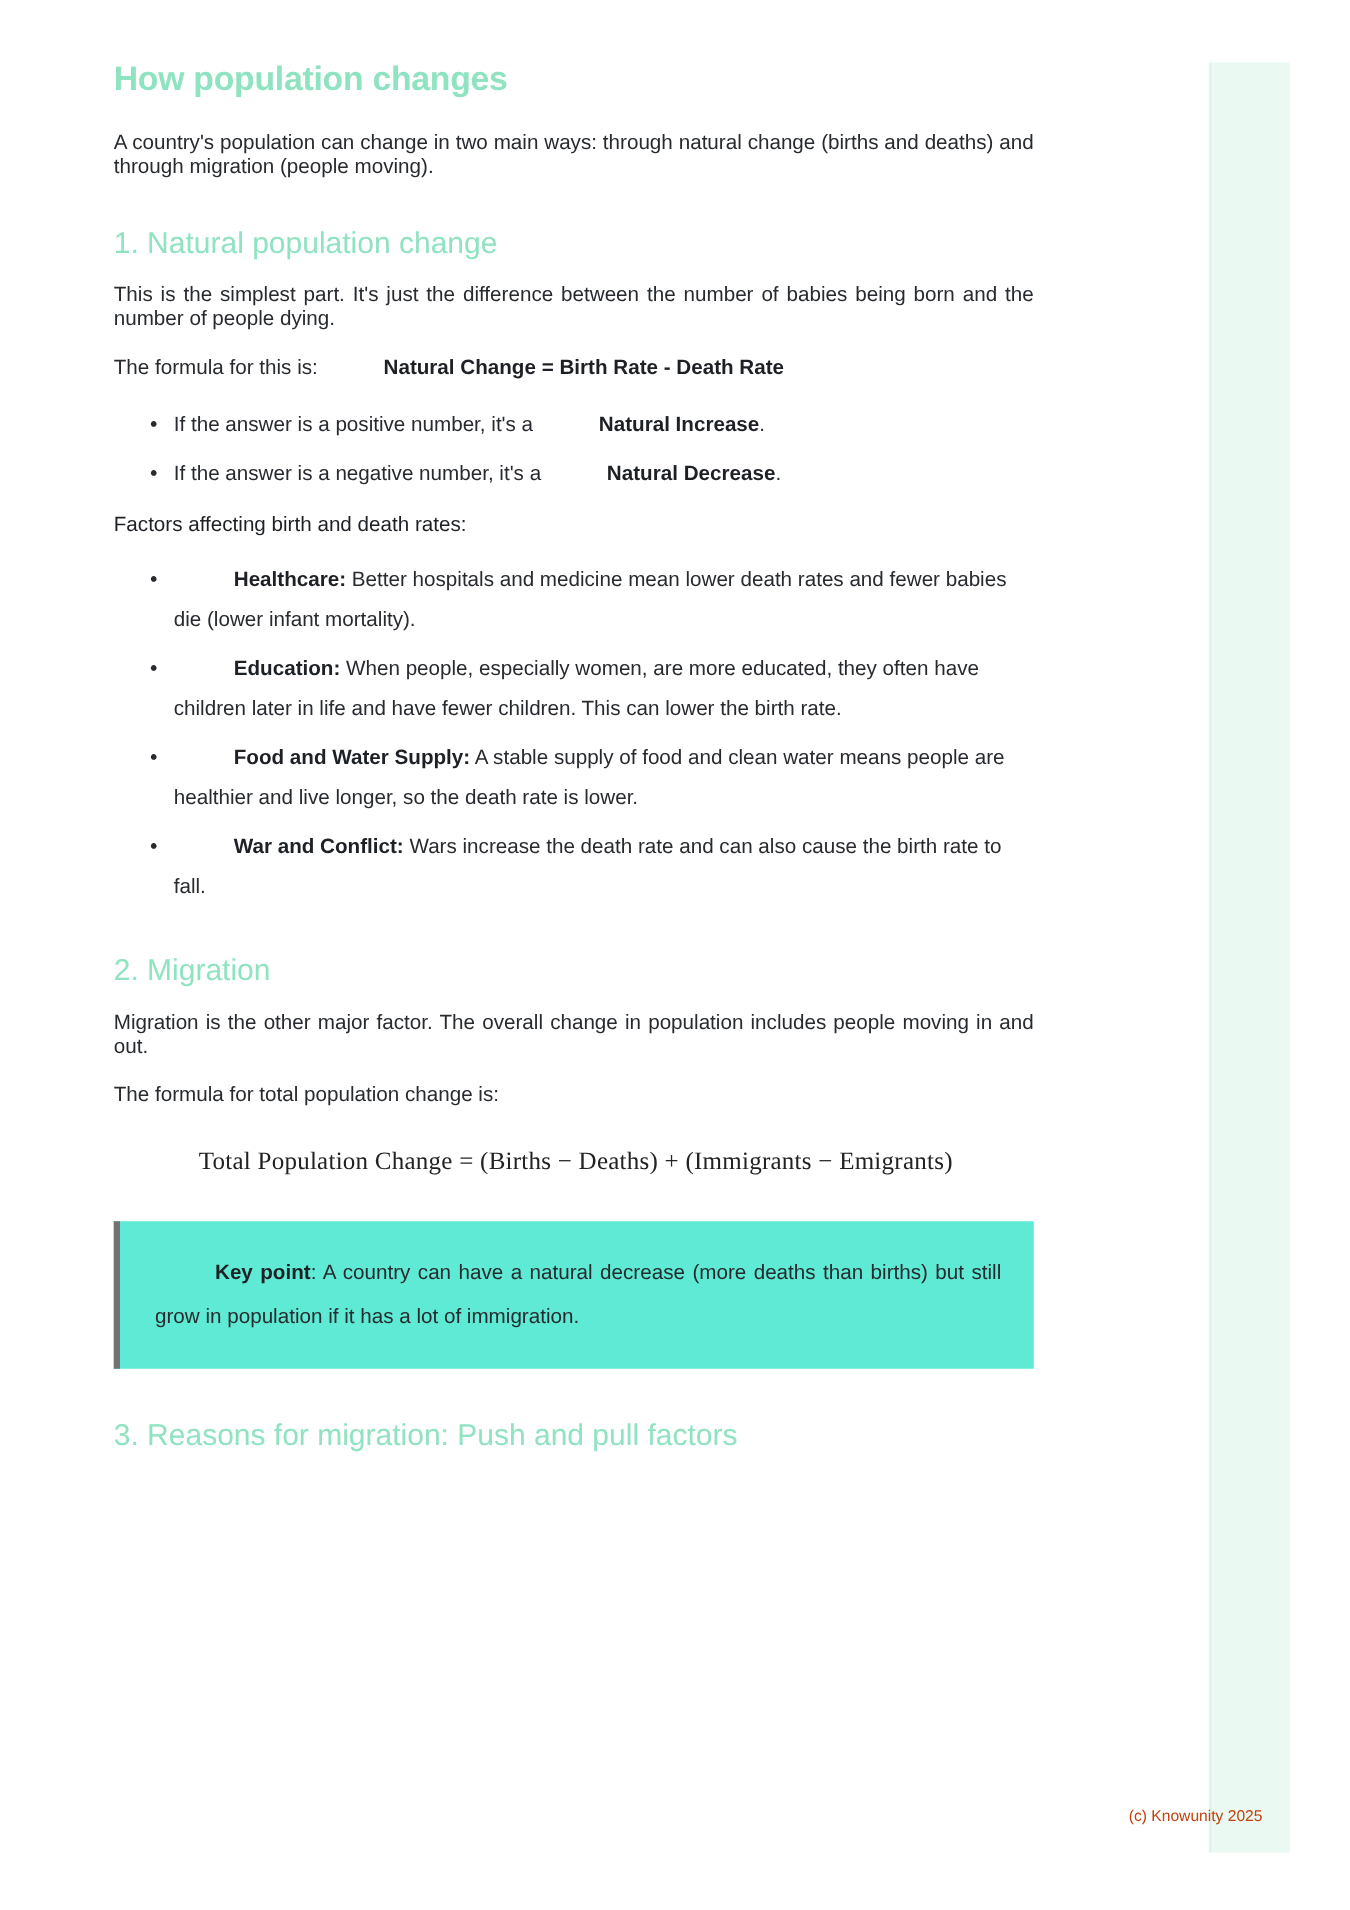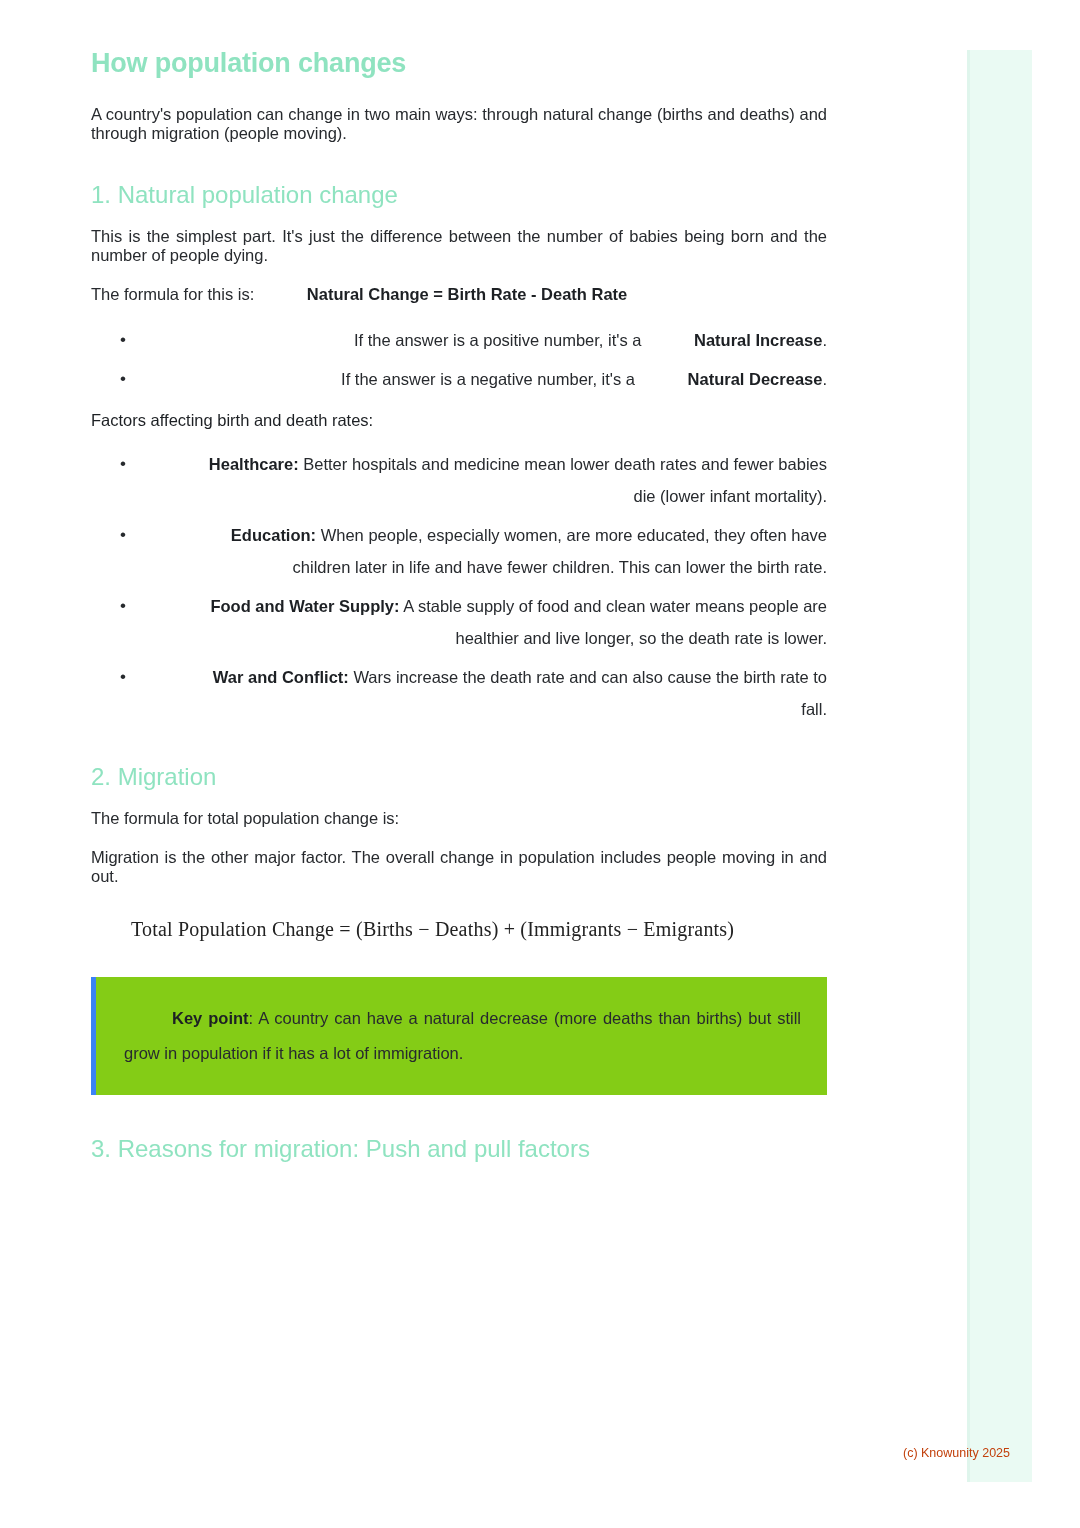--- a/index.html
+++ b/index.html
@@ -62,21 +62,20 @@
     text-align: justify;
     color: #272a2e;
   }
   p.para.nojust {
     text-align: left;
   }
   ul.bullets {
     margin: 0 0 16px 0;
     padding-left: 33px;
     list-style: none;
-    text-align: right;
   }
   ul.bullets li {
     font-size: 16.5px;
     line-height: 32px;
     margin-bottom: 7px;
     position: relative;
     padding-left: 15px;
     color: #272a2e;
   }
   ul.bullets li::before {
@@ -95,26 +94,26 @@
   p.lead-bold {
     font-size: 16.5px;
     font-weight: normal;
     margin: 0 0 18px 0;
     color: #1d2024;
   }
   .formula-block {
     font-family: "Liberation Serif", serif;
     font-size: 20px;
     color: #222;
-    margin: 32px 0 36px 40px;
+    margin: 32px 0 36px 68px;
     letter-spacing: 0.2px;
   }
   .keypoint {
-    background: #84cc16;
-    border-left: 5px solid #3b82f6;
+    background: #5eead4;
+    border-left: 5px solid #737373;
     padding: 24px 26px 24px 28px;
     margin: 4px 0 40px 0;
   }
   .keypoint p {
     margin: 0;
     font-size: 16.5px;
     line-height: 35px;
     text-align: justify;
     color: #272a2e;
   }
@@ -156,23 +155,23 @@
 
     <ul class="bullets">
       <li><span class="b">Healthcare:</span><span> Better hospitals and medicine mean lower death rates and fewer babies die (lower infant mortality).</span></li>
       <li><span class="b">Education:</span><span> When people, especially women, are more educated, they often have children later in life and have fewer children. This can lower the birth rate.</span></li>
       <li><span class="b">Food and Water Supply:</span><span> A stable supply of food and clean water means people are healthier and live longer, so the death rate is lower.</span></li>
       <li><span class="b">War and Conflict:</span><span> Wars increase the death rate and can also cause the birth rate to fall.</span></li>
     </ul>
 
     <h2 class="section-title">2. Migration</h2>
 
+    <p class="para">Migration is the other major factor. The overall change in population includes people moving in and out.</p>
+
     <p class="para nojust">The formula for total population change is:</p>
-
-    <p class="para">Migration is the other major factor. The overall change in population includes people moving in and out.</p>
 
     <div class="formula-block">Total Population Change = (Births − Deaths) + (Immigrants − Emigrants)</div>
 
     <div class="keypoint">
       <p><span class="b">Key point</span><span>: A country can have a natural decrease (more deaths than births) but still grow in population if it has a lot of immigration.</span></p>
     </div>
 
     <h2 class="section-title">3. Reasons for migration: Push and pull factors</h2>
 
   </div>

